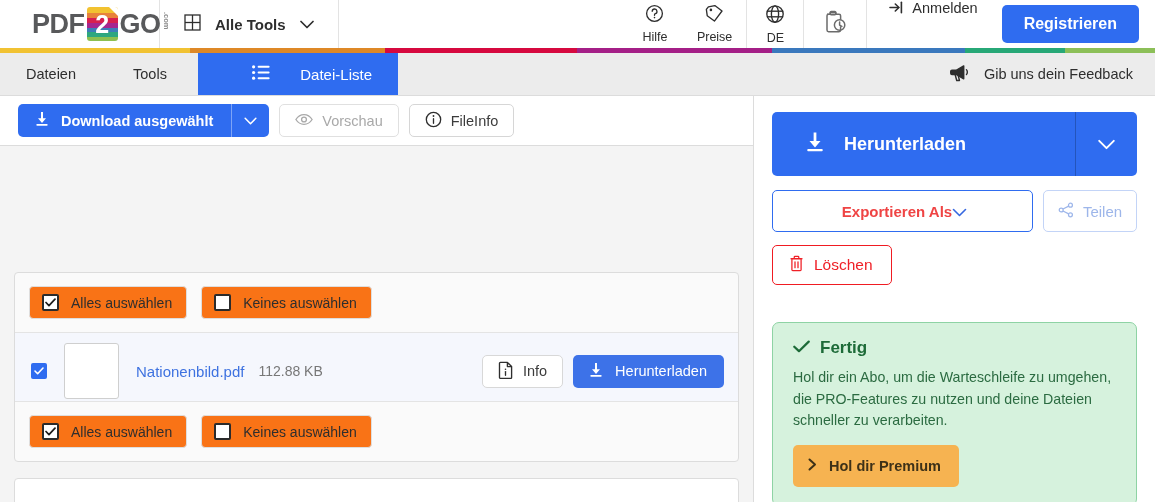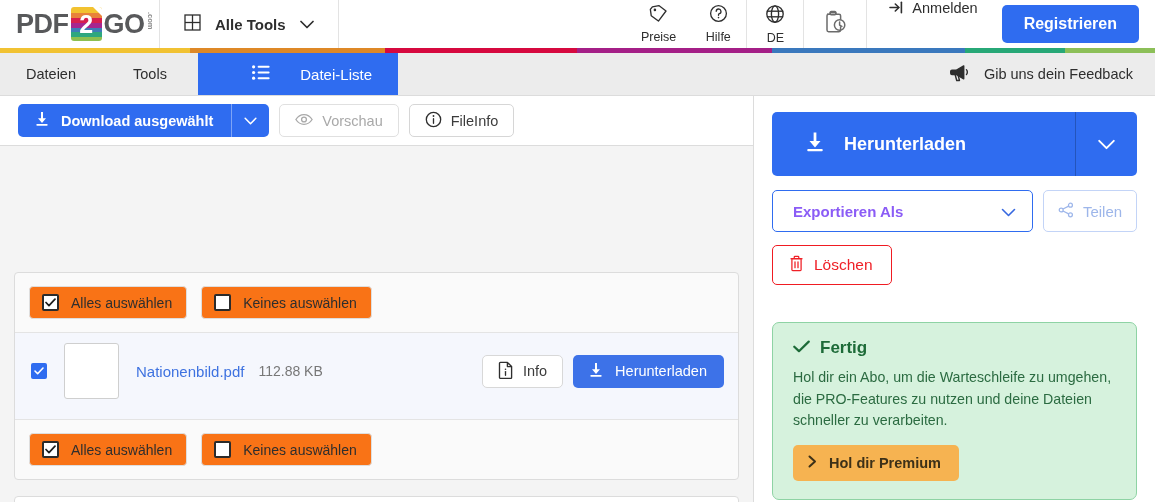--- a/index.html
+++ b/index.html
@@ -17,21 +17,21 @@
     height: 48px;
     display: flex;
     align-items: stretch;
     background: #ffffff;
     position: relative;
   }
   .logo-cell {
     width: 160px;
     display: flex;
     align-items: center;
-    padding-left: 16px;
+    padding-left: 32px;
     border-right: 1px solid #e3e3e3;
   }
   .logo {
     display: flex;
     align-items: center;
     font-size: 27px;
     font-weight: 700;
     letter-spacing: -0.5px;
     color: #5b5b5b;
     line-height: 1;
@@ -270,21 +270,21 @@
     background: #fff;
     flex: 0 0 auto;
   }
   .cbox svg { display: block; }
 
   .filerow {
     display: flex; align-items: center;
     background: #f5f7fd;
     border-top: 1px solid #e4e4e4;
     border-bottom: 1px solid #e4e4e4;
-    padding: 10px 14px 20px 16px;
+    padding: 10px 14px 2px 16px;
     gap: 0;
   }
   .cb-blue {
     width: 16px; height: 16px;
     background: #2f6cf0;
     border-radius: 2px;
     display: flex; align-items: center; justify-content: center;
     flex: 0 0 auto;
   }
   .thumb {
@@ -359,26 +359,26 @@
   }
   .s-dl .b-arrow {
     width: 62px;
     display: flex; align-items: center; justify-content: center;
     border-left: 1px solid rgba(0,0,0,.22);
     color: #fff;
   }
   .s-row2 { display: flex; gap: 10px; margin-top: 14px; }
   .s-export {
     flex: 1;
-    display: flex; align-items: center; justify-content: space-between;
+    display: flex; align-items: center; justify-content: center;
     border: 1px solid #2f6cf0;
     border-radius: 5px;
     height: 42px;
     padding: 0 16px 0 20px;
-    color: #8b5cf6;
+    color: #ef4444;
     font-size: 15px; font-weight: 700;
     background: #fff;
     cursor: pointer;
   }
   .s-share {
     width: 94px;
     display: flex; align-items: center; justify-content: center; gap: 9px;
     border: 1px solid #c3d4f7;
     border-radius: 5px;
     height: 42px;
@@ -417,21 +417,21 @@
     font-size: 14.2px;
     line-height: 1.52;
     margin-bottom: 13px;
   }
   .s-prem {
     display: inline-flex; align-items: center; gap: 12px;
     background: #f5b košice;
     background: #f6b351;
     border: none;
     border-radius: 5px;
-    height: 36px;
+    height: 42px;
     padding: 0 18px 0 15px;
     color: #3d3118;
     font-size: 14.5px; font-weight: 700;
     cursor: pointer;
     font-family: "Liberation Sans", sans-serif;
   }
 </style>
 </head>
 <body>
 
@@ -461,37 +461,37 @@
       <svg width="14" height="9" viewBox="0 0 14 9" fill="none" stroke="#2e2e2e" stroke-width="1.7" stroke-linecap="round" stroke-linejoin="round">
           <polyline points="1,1.5 7,7.5 13,1.5"></polyline>
         </svg>
     </span>
   </div>
 
   <div class="topbar-spacer"></div>
 
   <div class="hdr-item">
     <span>
-      <svg width="19" height="19" viewBox="0 0 20 20" fill="none" stroke="#2e2e2e" stroke-width="1.4" stroke-linejoin="round">
-        <path d="M11.5 1.8 L18.2 8.5 L8.8 17.9 L2.1 11.2 L2.1 4.6 L4.6 2.1 Z" transform="rotate(-8 10 10)"></path>
-        <circle cx="6.2" cy="6.2" r="1.35" fill="#2e2e2e" stroke="none"></circle>
-      </svg>
-    </span>
-    <span class="lbl">Preise</span>
-  </div>
-
-  <div class="hdr-item">
-    <span>
       <svg width="19" height="19" viewBox="0 0 20 20" fill="none" stroke="#2e2e2e" stroke-width="1.4">
         <circle cx="10" cy="10" r="8.3"></circle>
         <path d="M7.6 7.6a2.5 2.5 0 1 1 3.2 2.6c-.6.25-.8.7-.8 1.3v.4" stroke-linecap="round"></path>
         <circle cx="10" cy="14.3" r=".85" fill="#2e2e2e" stroke="none"></circle>
       </svg>
     </span>
     <span class="lbl">Hilfe</span>
+  </div>
+
+  <div class="hdr-item">
+    <span>
+      <svg width="19" height="19" viewBox="0 0 20 20" fill="none" stroke="#2e2e2e" stroke-width="1.4" stroke-linejoin="round">
+        <path d="M11.5 1.8 L18.2 8.5 L8.8 17.9 L2.1 11.2 L2.1 4.6 L4.6 2.1 Z" transform="rotate(-8 10 10)"></path>
+        <circle cx="6.2" cy="6.2" r="1.35" fill="#2e2e2e" stroke="none"></circle>
+      </svg>
+    </span>
+    <span class="lbl">Preise</span>
   </div>
 
   <div class="hdr-sep"></div>
 
   <div class="hdr-item">
     <span>
       <svg width="20" height="20" viewBox="0 0 20 20" fill="none" stroke="#2e2e2e" stroke-width="1.35">
         <circle cx="10" cy="10" r="8.2"></circle>
         <ellipse cx="10" cy="10" rx="3.6" ry="8.2"></ellipse>
         <line x1="1.9" y1="7.2" x2="18.1" y2="7.2"></line>

